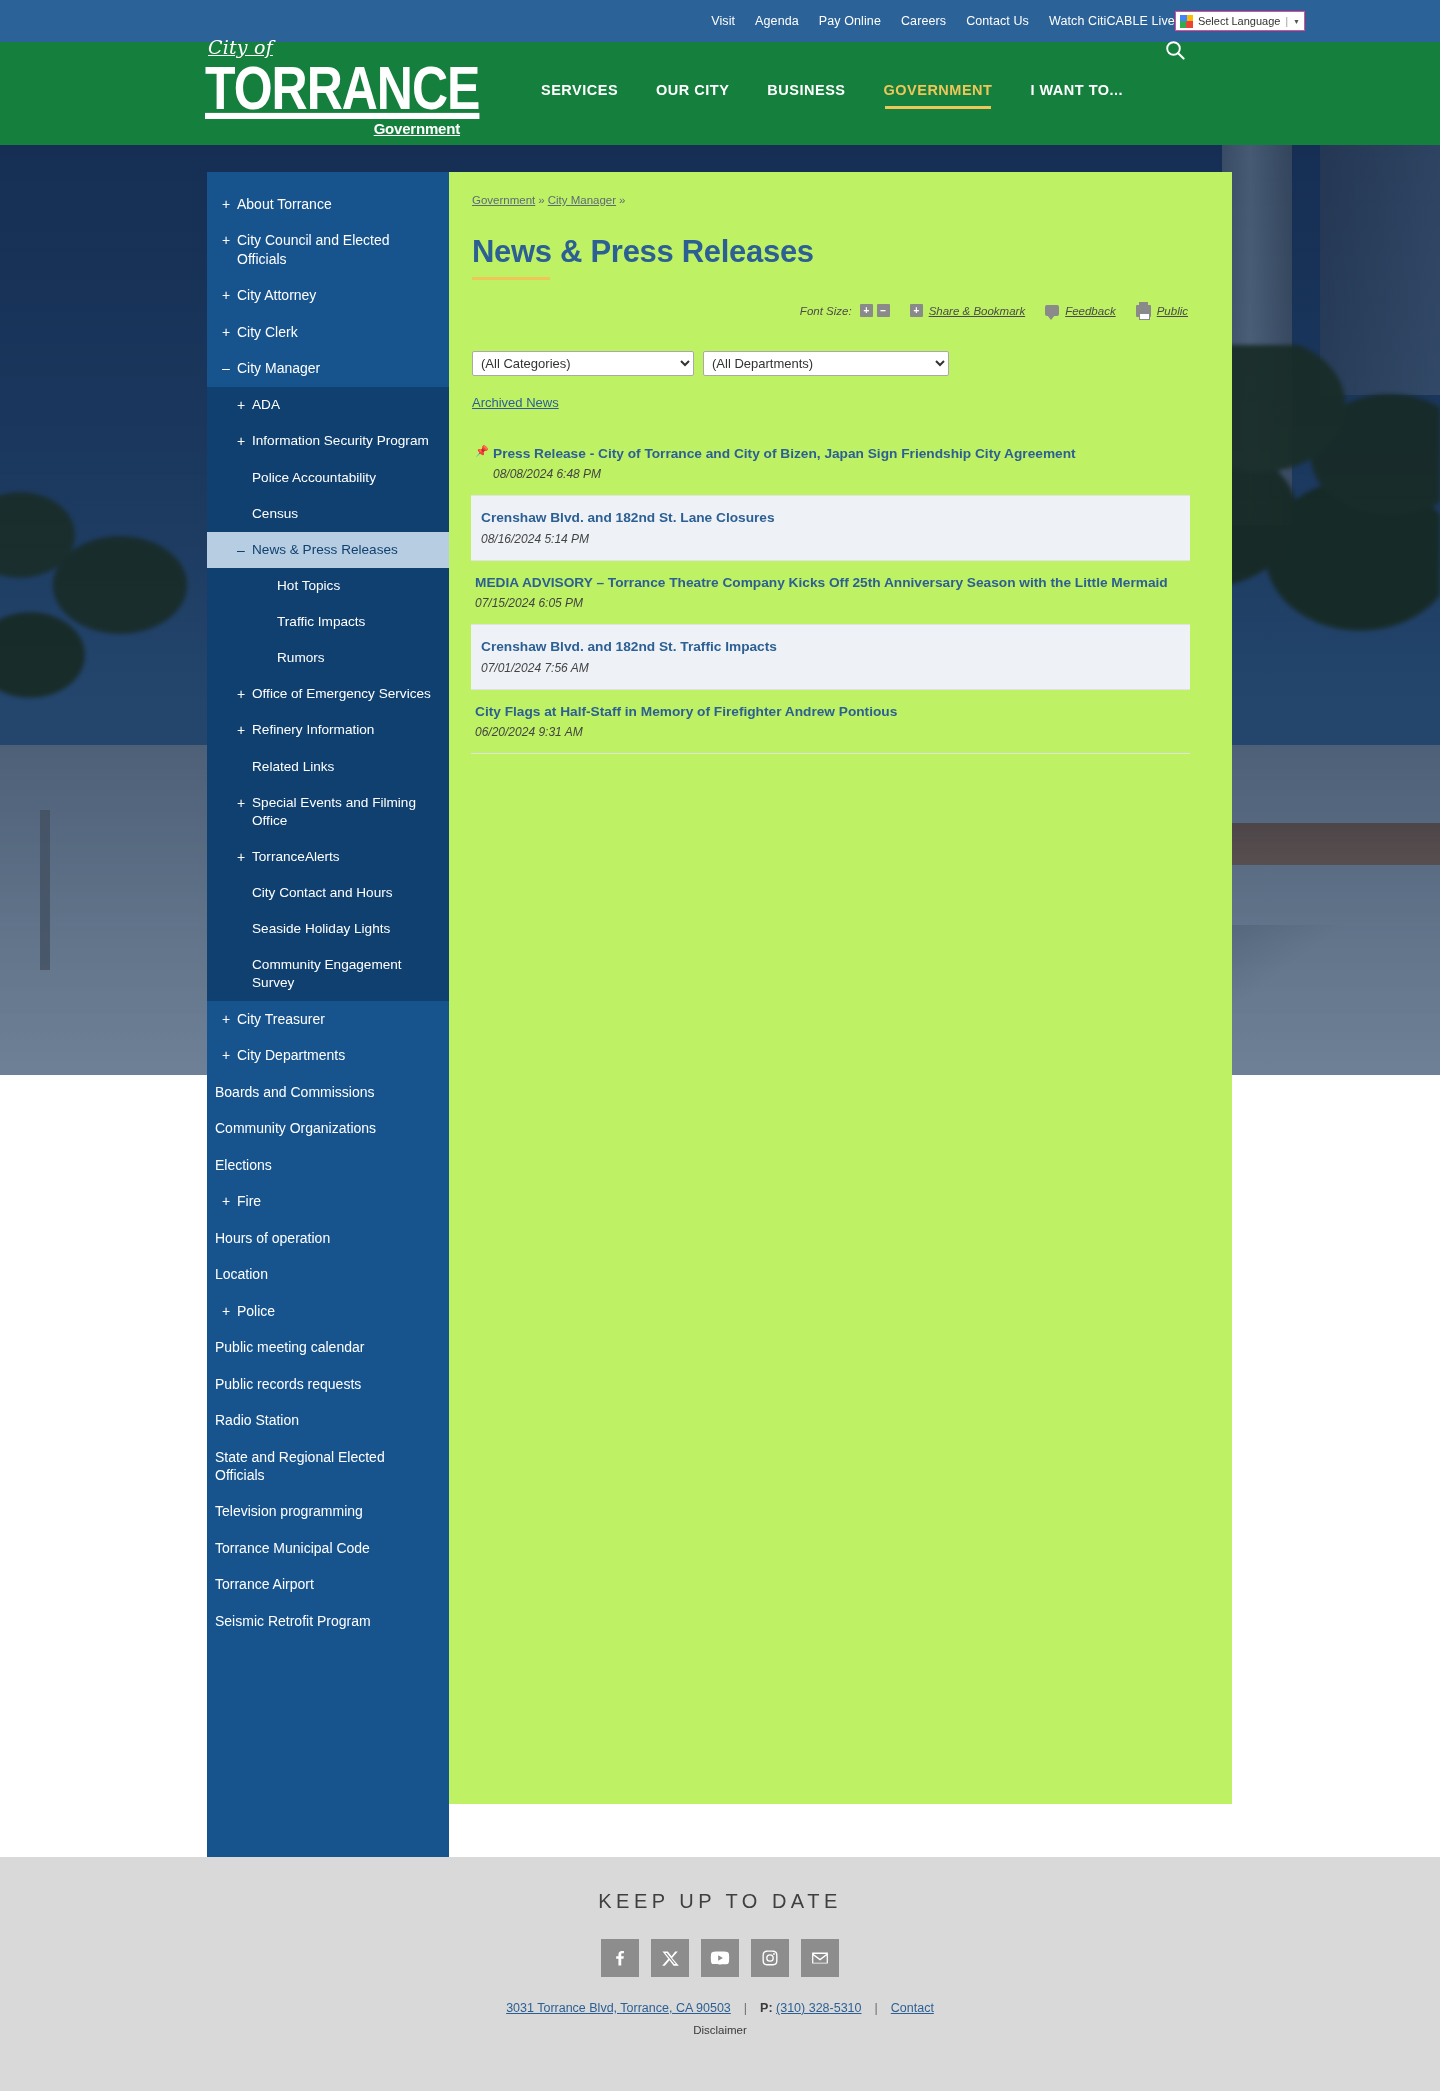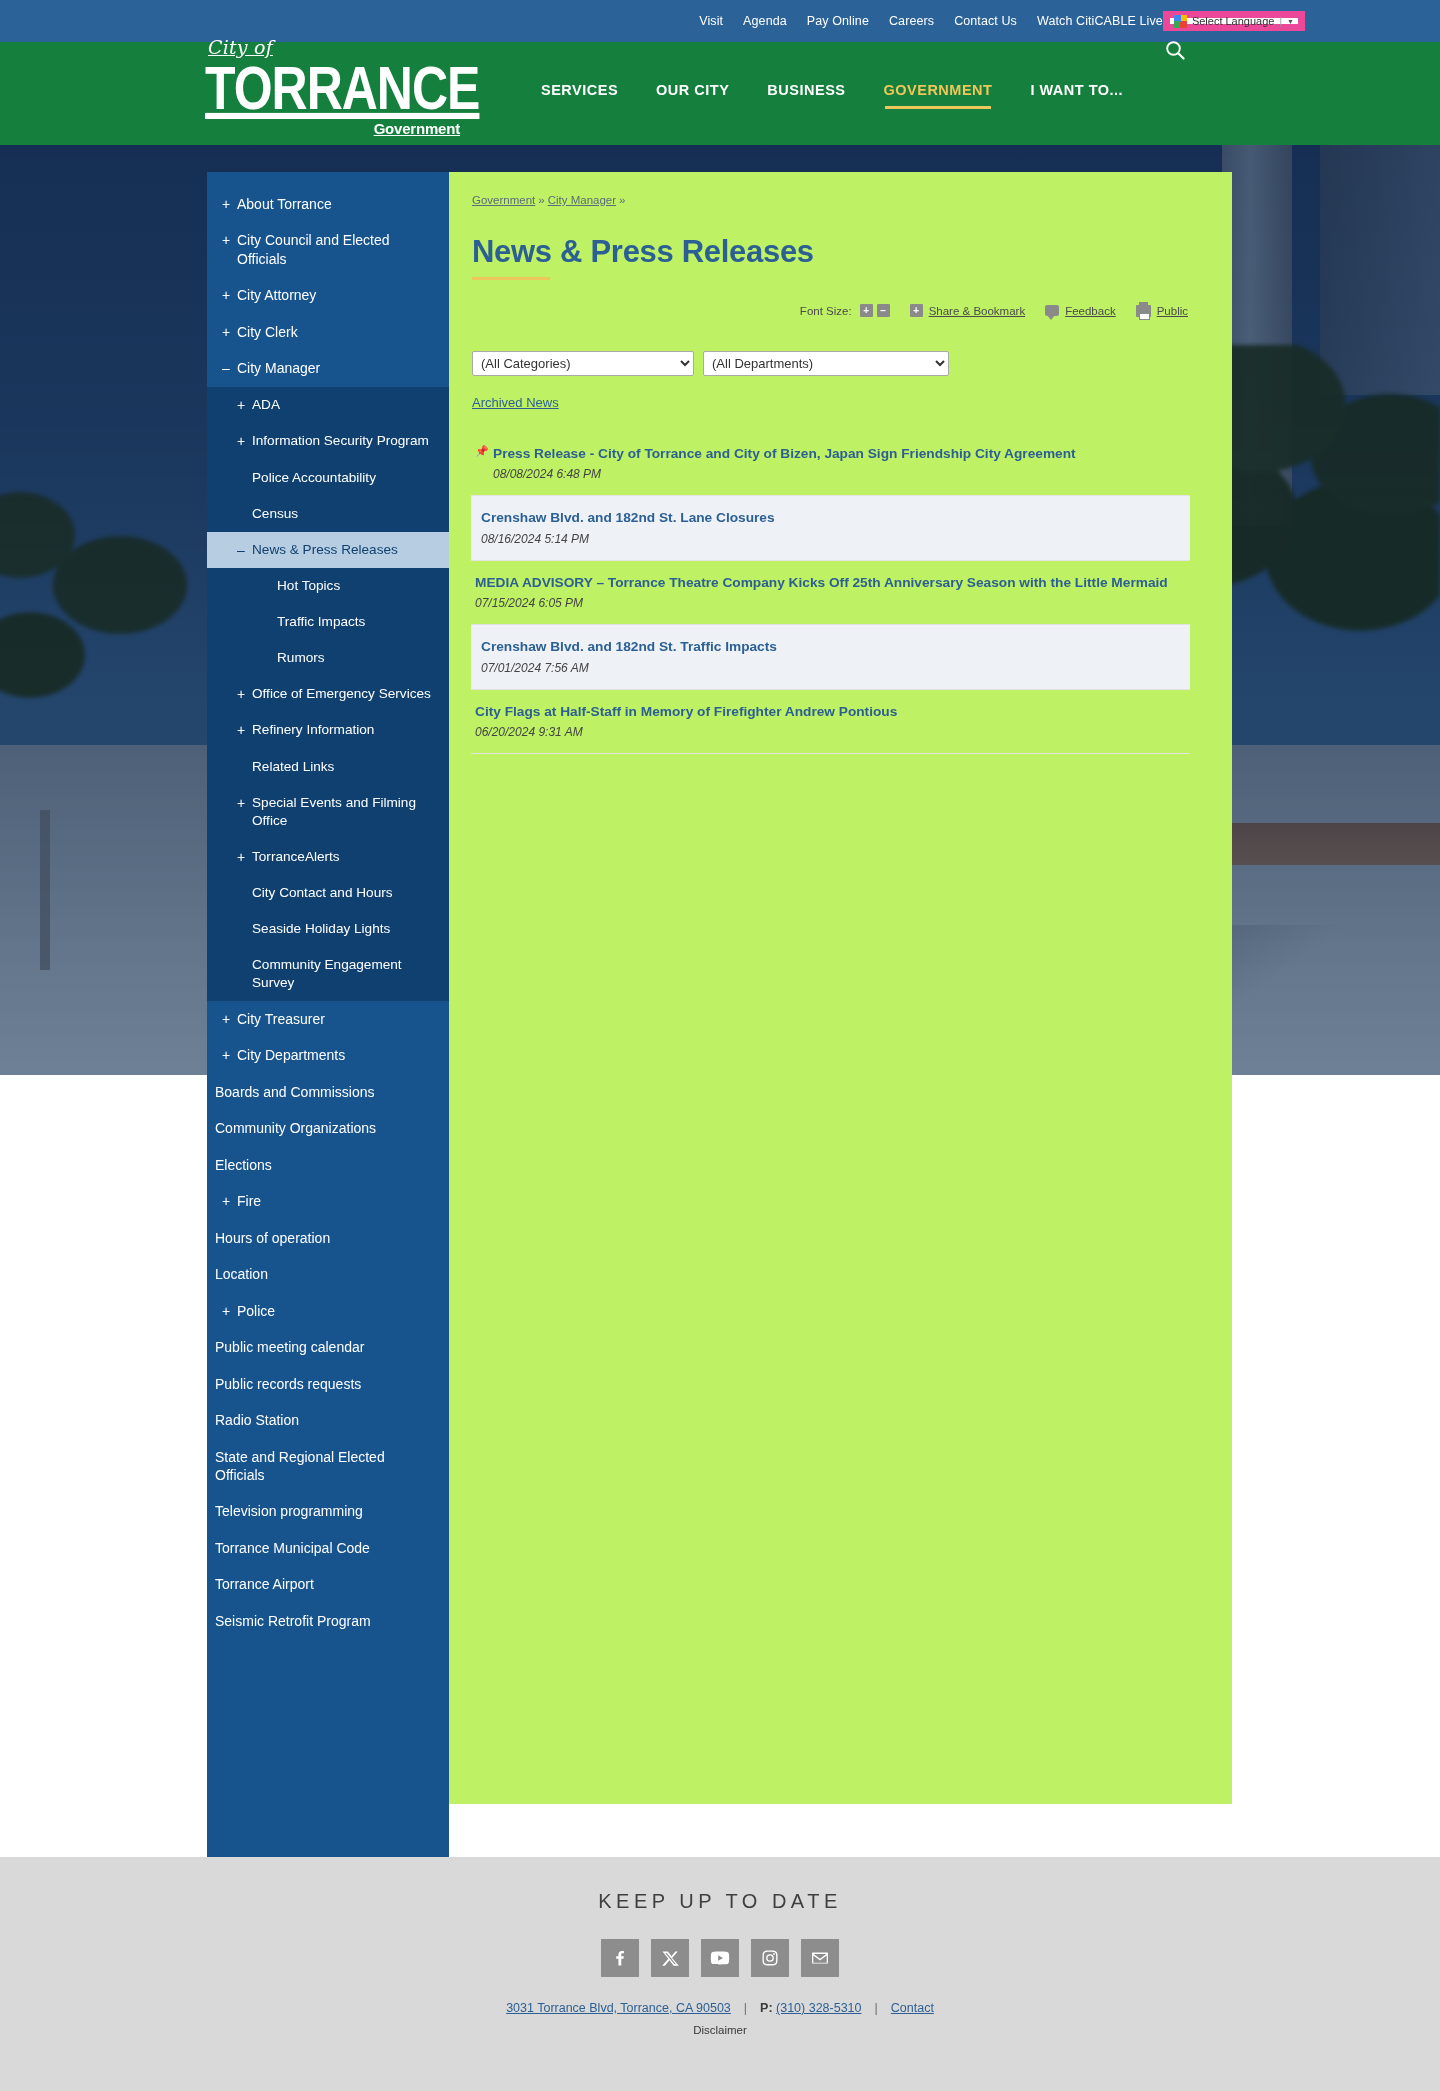--- a/index.html
+++ b/index.html
@@ -30,21 +30,21 @@
     gap: 20px;
   }
   .topbar-links a {
     color: #ffffff;
     font-size: 12.5px;
     text-decoration: none;
     letter-spacing: .1px;
   }
   .lang-widget {
     background: #ffffff;
-    border: 7px solid #ec4899;
+    border: 1px solid #ec4899;
     height: 20px;
     display: flex;
     align-items: center;
     padding: 0 4px;
     gap: 5px;
     margin-right: 135px;
   }
   .lang-icon {
     width: 13px; height: 13px;
     position: relative;
@@ -303,20 +303,21 @@
 
   .toolbar {
     display: flex;
     align-items: center;
     justify-content: flex-end;
     gap: 0;
     font-size: 11.5px;
     color: #4b4b4b;
     margin-bottom: 34px;
     padding-right: 2px;
+    font-style: italic;
   }
   .toolbar-label { margin-right: 8px; }
   .sq-icon {
     display:inline-flex; align-items:center; justify-content:center;
     width: 13px; height: 13px;
     background: #8a8a8a;
     color:#fff;
     font-size: 10px;
     line-height: 1;
     font-weight: 700;

